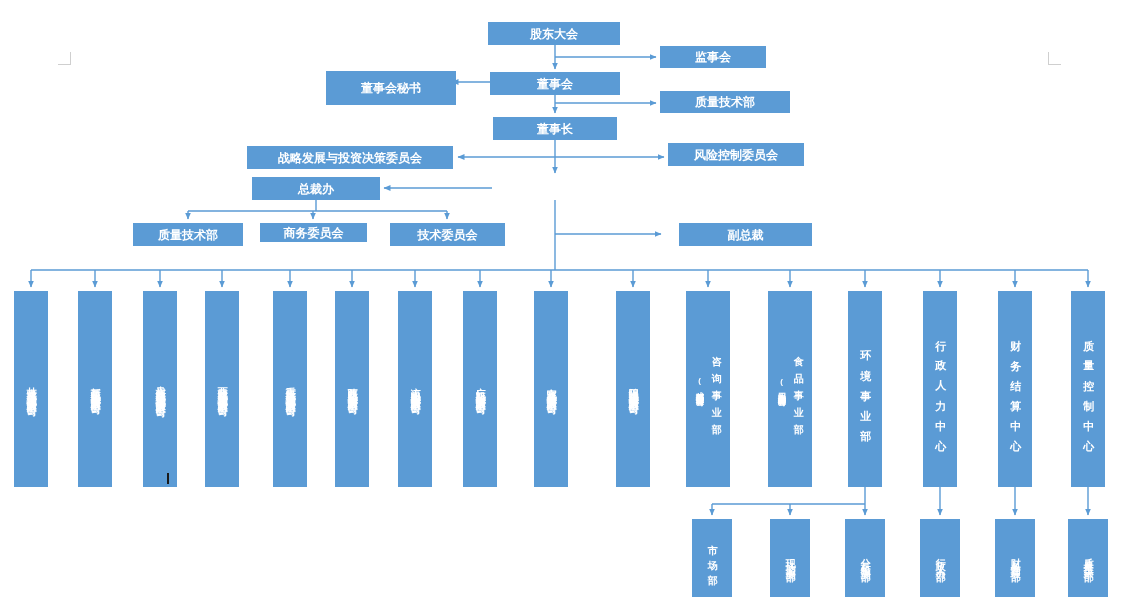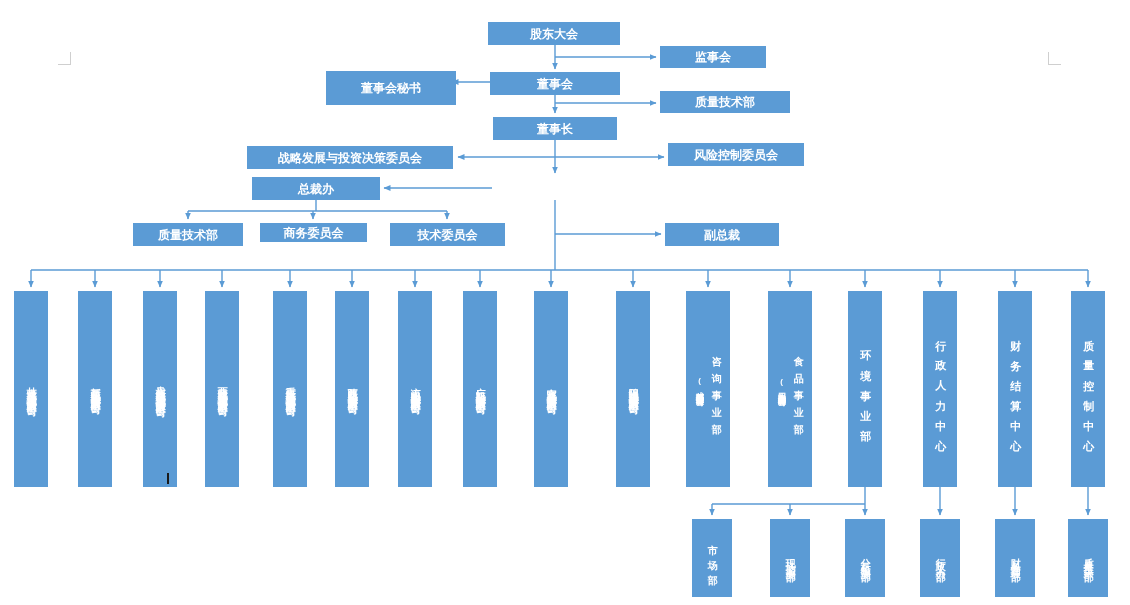--- a/index.html
+++ b/index.html
@@ -116,21 +116,21 @@
   </div>
   <div class="node hnode" style="left:133px;top:223px;width:110px;height:23px">
     <span>质量技术部</span>
   </div>
   <div class="node hnode" style="left:260px;top:223px;width:107px;height:19px">
     <span>商务委员会</span>
   </div>
   <div class="node hnode" style="left:390px;top:223px;width:115px;height:23px">
     <span>技术委员会</span>
   </div>
-  <div class="node hnode" style="left:665px;top:223px;width:114px;height:23px">
+  <div class="node hnode" style="left:679px;top:223px;width:133px;height:23px">
     <span>副总裁</span>
   </div>
 
   <div class="node vnode" style="left:14px;top:291px;width:34px;height:196px">
     <span class="vtext">甘肃凯华环境检测技术有限公司</span>
   </div>
   <div class="node vnode" style="left:78px;top:291px;width:34px;height:196px">
     <span class="vtext">新疆凯华检测技术有限公司</span>
   </div>
   <div class="node vnode" style="left:143px;top:291px;width:34px;height:196px">

